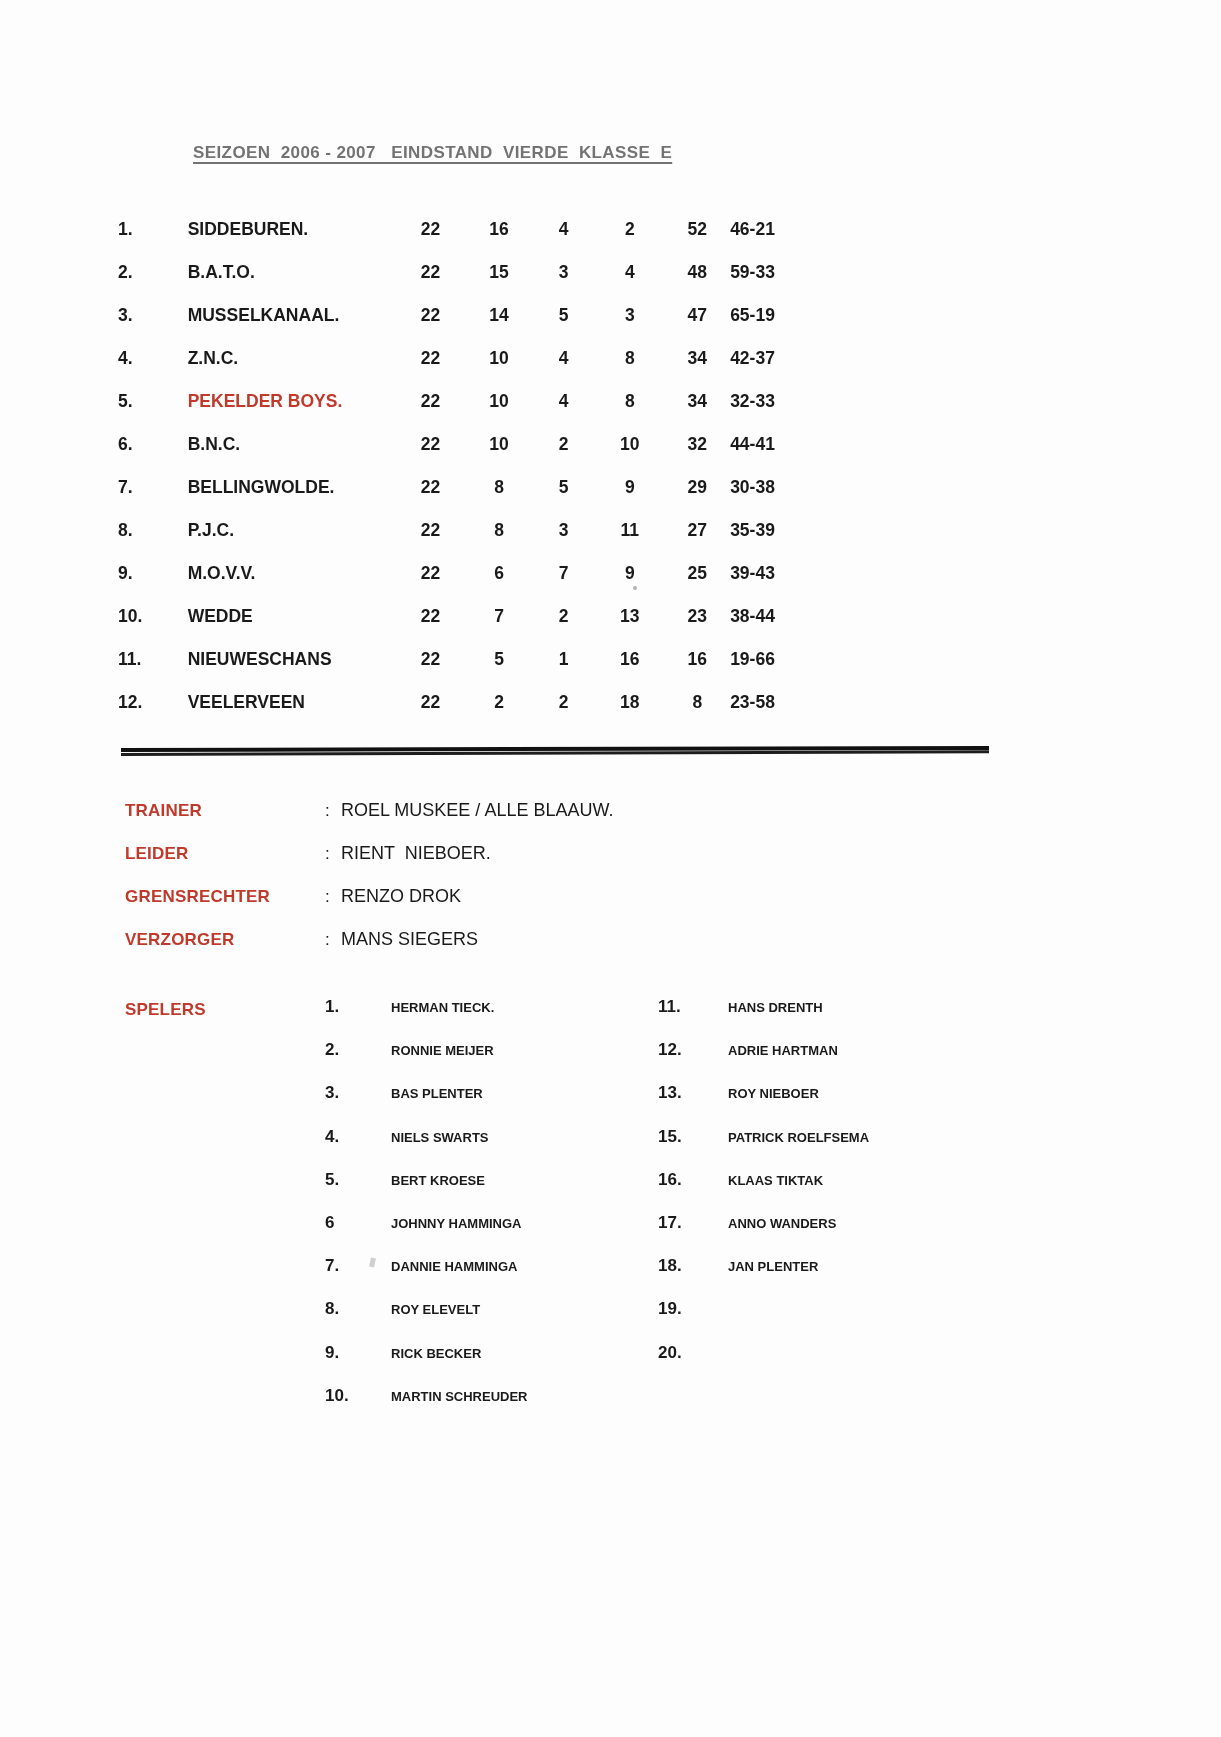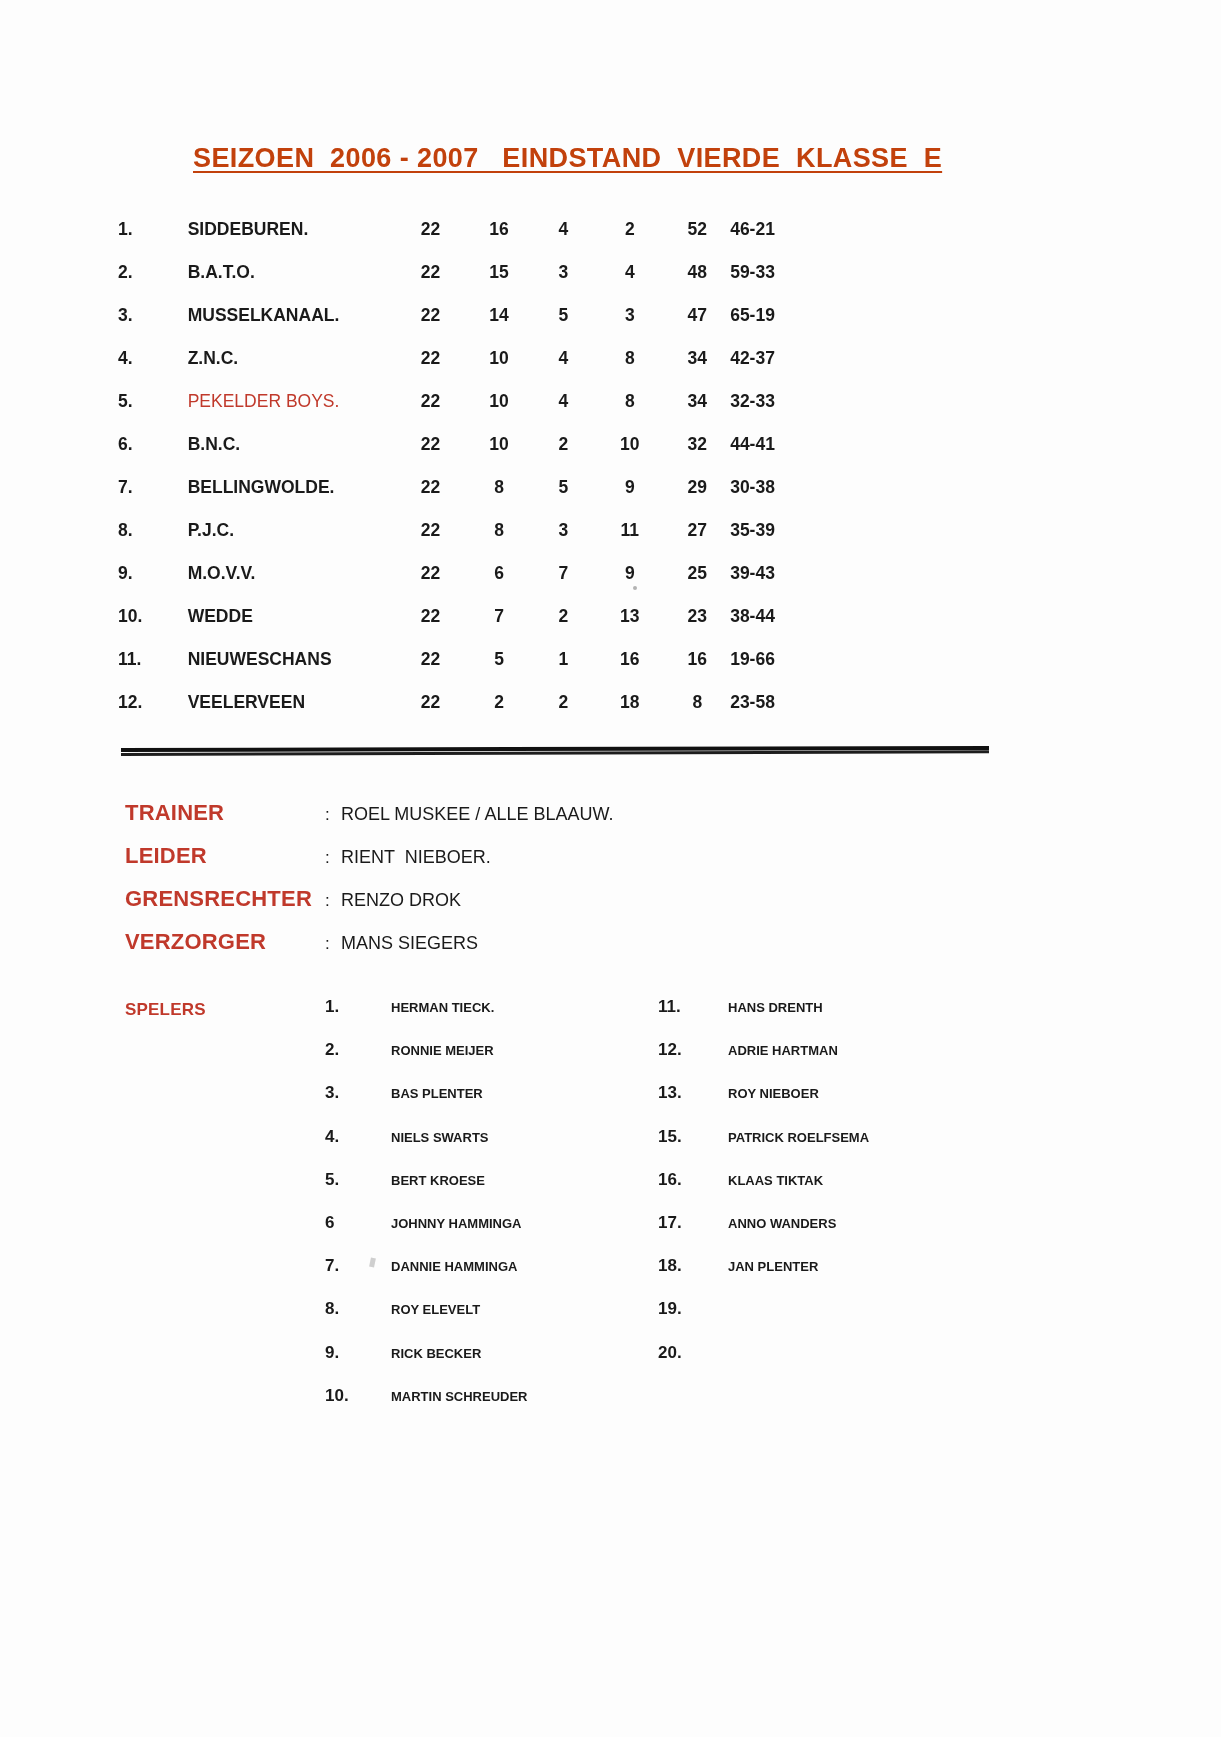--- a/index.html
+++ b/index.html
@@ -19,24 +19,24 @@
     position: absolute;
     inset: 0;
     background: #fdfdfd;
   }
 
   
   .title {
     position: absolute;
     left: 193px;
     top: 143px;
-    font-size: 27px;
+    font-size: 17px;
     font-weight: bold;
     letter-spacing: 0.4px;
-    color: #c2410c;
+    color: #737373;
     text-decoration: underline;
     text-underline-offset: 4px;
     text-decoration-thickness: 2px;
     white-space: pre;
   }
 
   
   .standings {
     position: absolute;
     left: 118px;
@@ -57,21 +57,21 @@
   .c-team     { width: 210px; text-align: left;   font-weight: normal; }
   .c-played   { width: 74px;  text-align: center; }
   .c-won      { width: 68px;  text-align: center; }
   .c-drawn    { width: 66px;  text-align: center; }
   .c-lost     { width: 72px;  text-align: center; }
   .c-points   { width: 68px;  text-align: center; }
   .c-goals    { width: 90px;  text-align: left;  padding-left: 14px; }
 
   tr.highlight .c-team {
     color: #c0392b;
-    font-weight: normal;
+    font-weight: bold;
   }
 
   
   .speck {
     position: absolute;
     left: 633px;
     top: 586px;
     width: 4px;
     height: 4px;
     background: #9a9a9a;
@@ -122,21 +122,21 @@
     left: 125px;
     top: 800px;
   }
   .staff-row {
     display: flex;
     align-items: baseline;
     height: 43px;
   }
   .staff-label {
     width: 200px;
-    font-size: 22px;
+    font-size: 17px;
     font-weight: bold;
     color: #c0392b;
     letter-spacing: .2px;
   }
   .staff-colon {
     width: 16px;
     font-size: 17px;
     color: #1a1a1a;
   }
   .staff-value {

